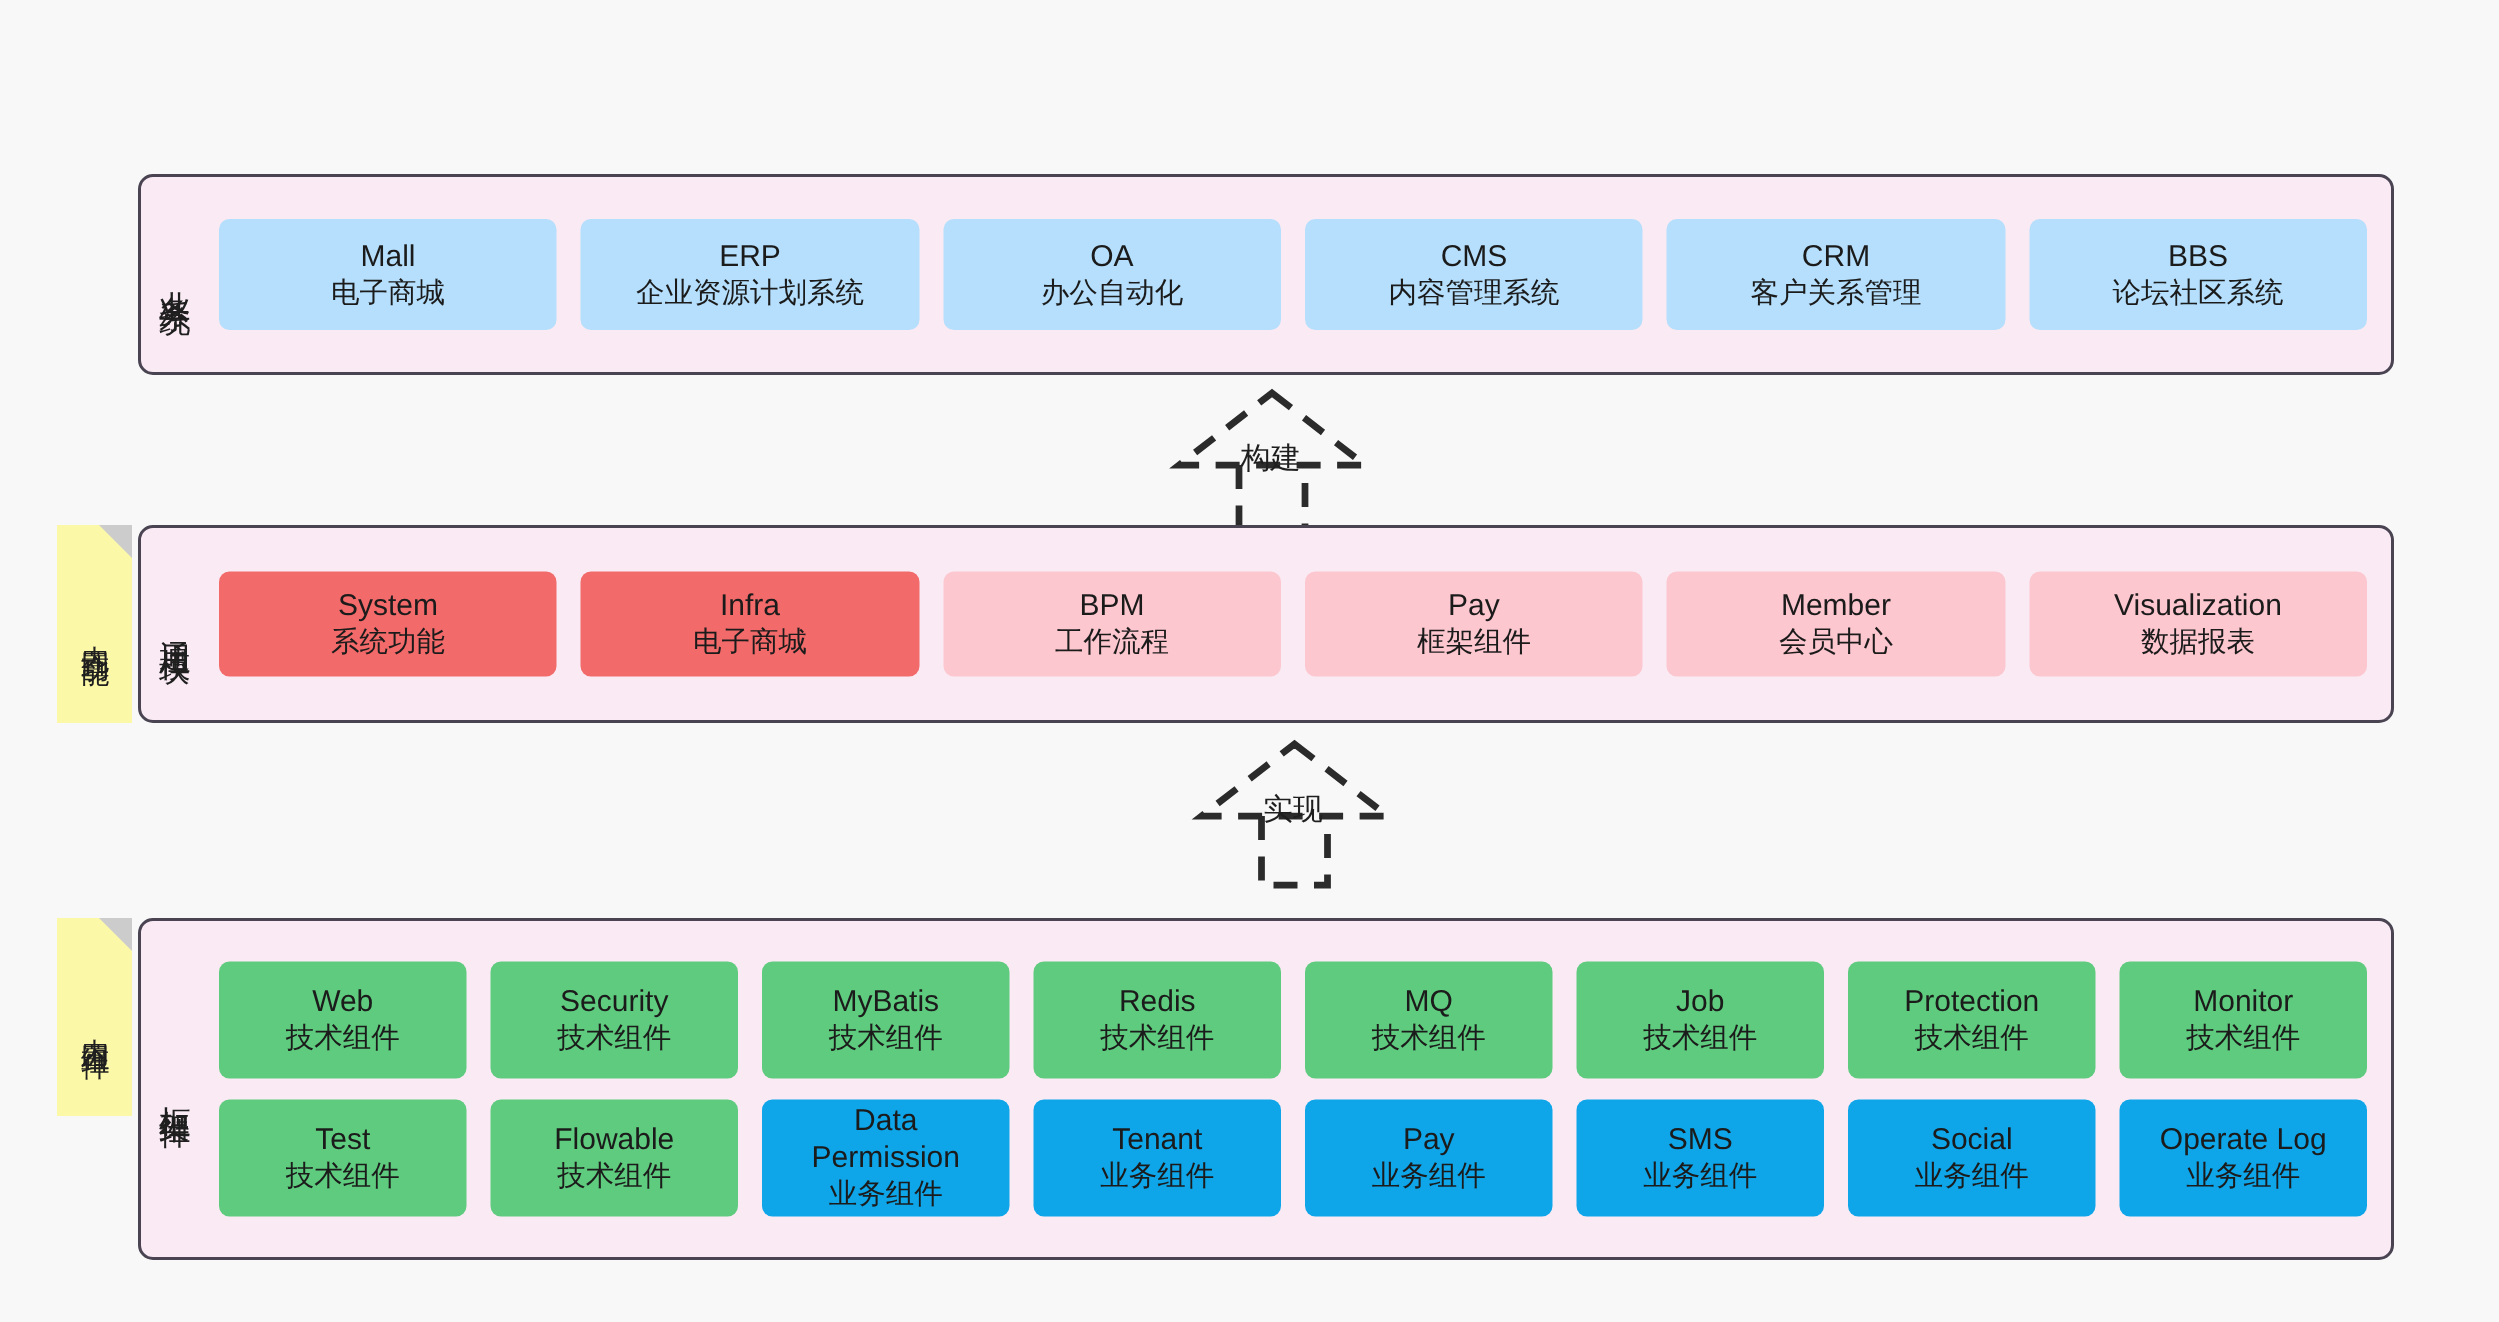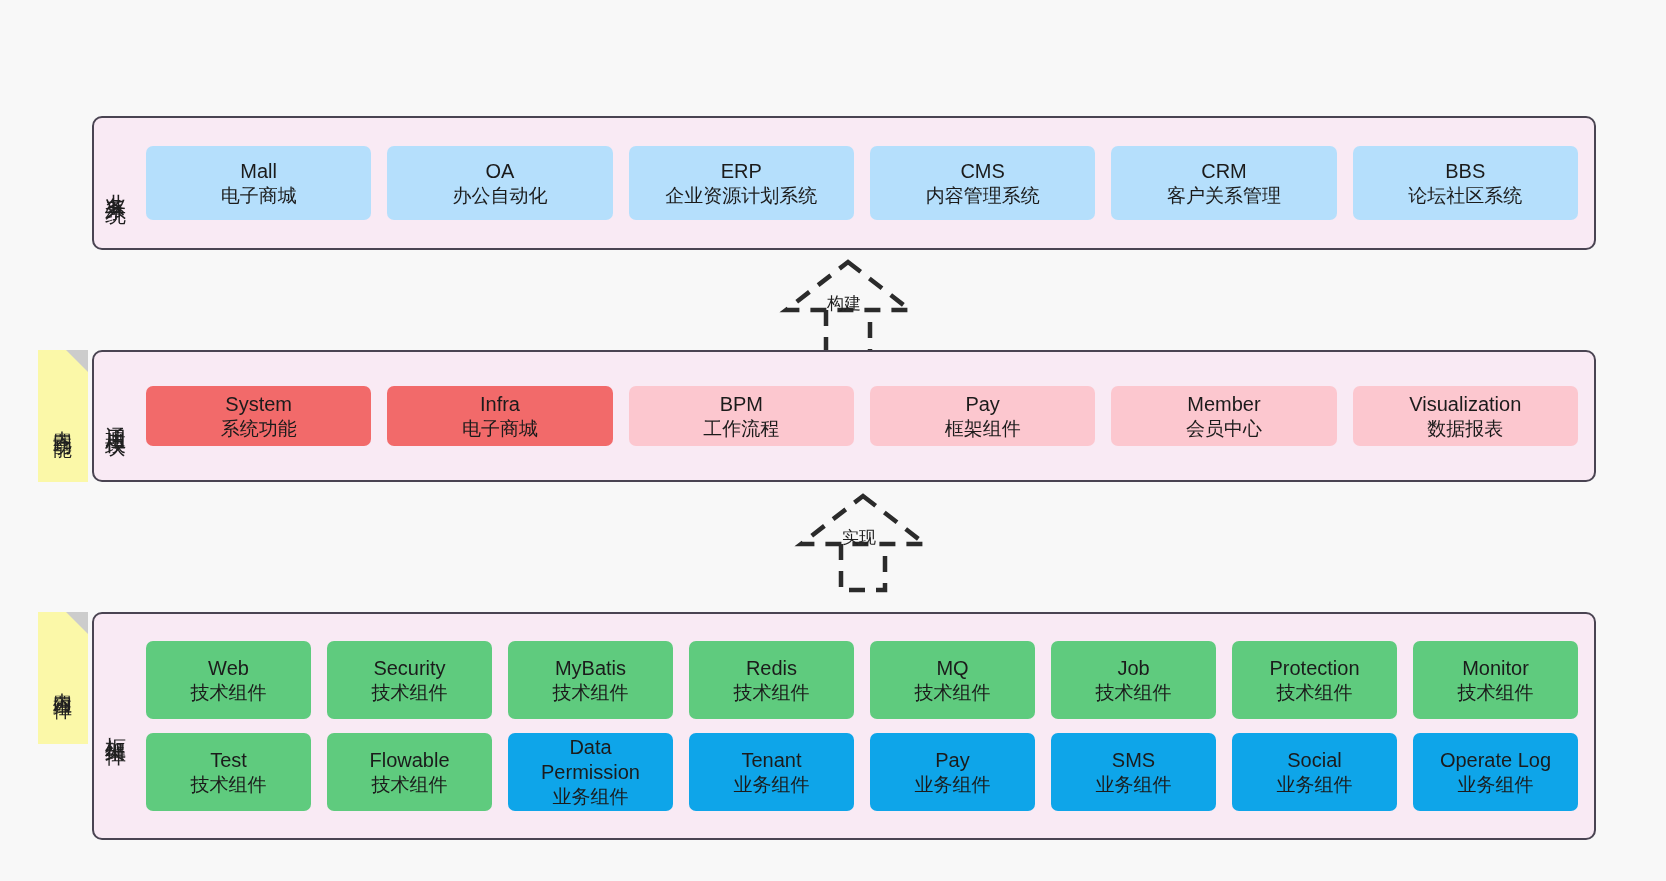--- a/index.html
+++ b/index.html
@@ -72,21 +72,21 @@
     text-align: center;
     line-height: 1.24;
     color: #1b1b1b;
     box-sizing: border-box;
     padding: 4px 17px;
   }
   .cell .t1 { font-size: 20px; }
   .cell .t2 { font-size: 19px; }
 
   .row-business .cell { height: 74px; background: #b5dffc; }
-  .row-modules  .cell { height: 60px; }
+  .row-modules  .cell { height: 70px; }
   .row-modules  .cell.strong { background: #f26a6a; }
   .row-modules  .cell.soft   { background: #fcc7cf; }
   .row-frame    .cell { height: 78px; }
   .row-frame    .cell.tech { background: #5fcb7e; }
   .row-frame    .cell.biz  { background: #0ea5e9; }
 
   
   .note {
     position: absolute;
     background: #fbf8a8;
@@ -115,44 +115,44 @@
 
   
   .arrow {
     position: absolute;
     width: 170px;
     height: 100px;
   }
   .arrow svg { display: block; overflow: visible; }
   .arrow-label {
     position: absolute;
-    font-size: 17px;
+    font-size: 20px;
     color: #1f1f1f;
     background: transparent;
     white-space: nowrap;
     user-select: none;
   }
 </style>
 </head>
 <body>
 
 <div class="layer row-business" style="left:92px; top:116px; width:1504px; height:134px;">
   <div class="layer-title">业务系统</div>
   <div class="layer-body">
     <div class="cell">
       <span class="t1">Mall</span>
       <span class="t2">电子商城</span>
     </div>
     <div class="cell">
+      <span class="t1">ERP</span>
+      <span class="t2">企业资源计划系统</span>
+    </div>
+    <div class="cell">
       <span class="t1">OA</span>
       <span class="t2">办公自动化</span>
-    </div>
-    <div class="cell">
-      <span class="t1">ERP</span>
-      <span class="t2">企业资源计划系统</span>
     </div>
     <div class="cell">
       <span class="t1">CMS</span>
       <span class="t2">内容管理系统</span>
     </div>
     <div class="cell">
       <span class="t1">CRM</span>
       <span class="t2">客户关系管理</span>
     </div>
     <div class="cell">

